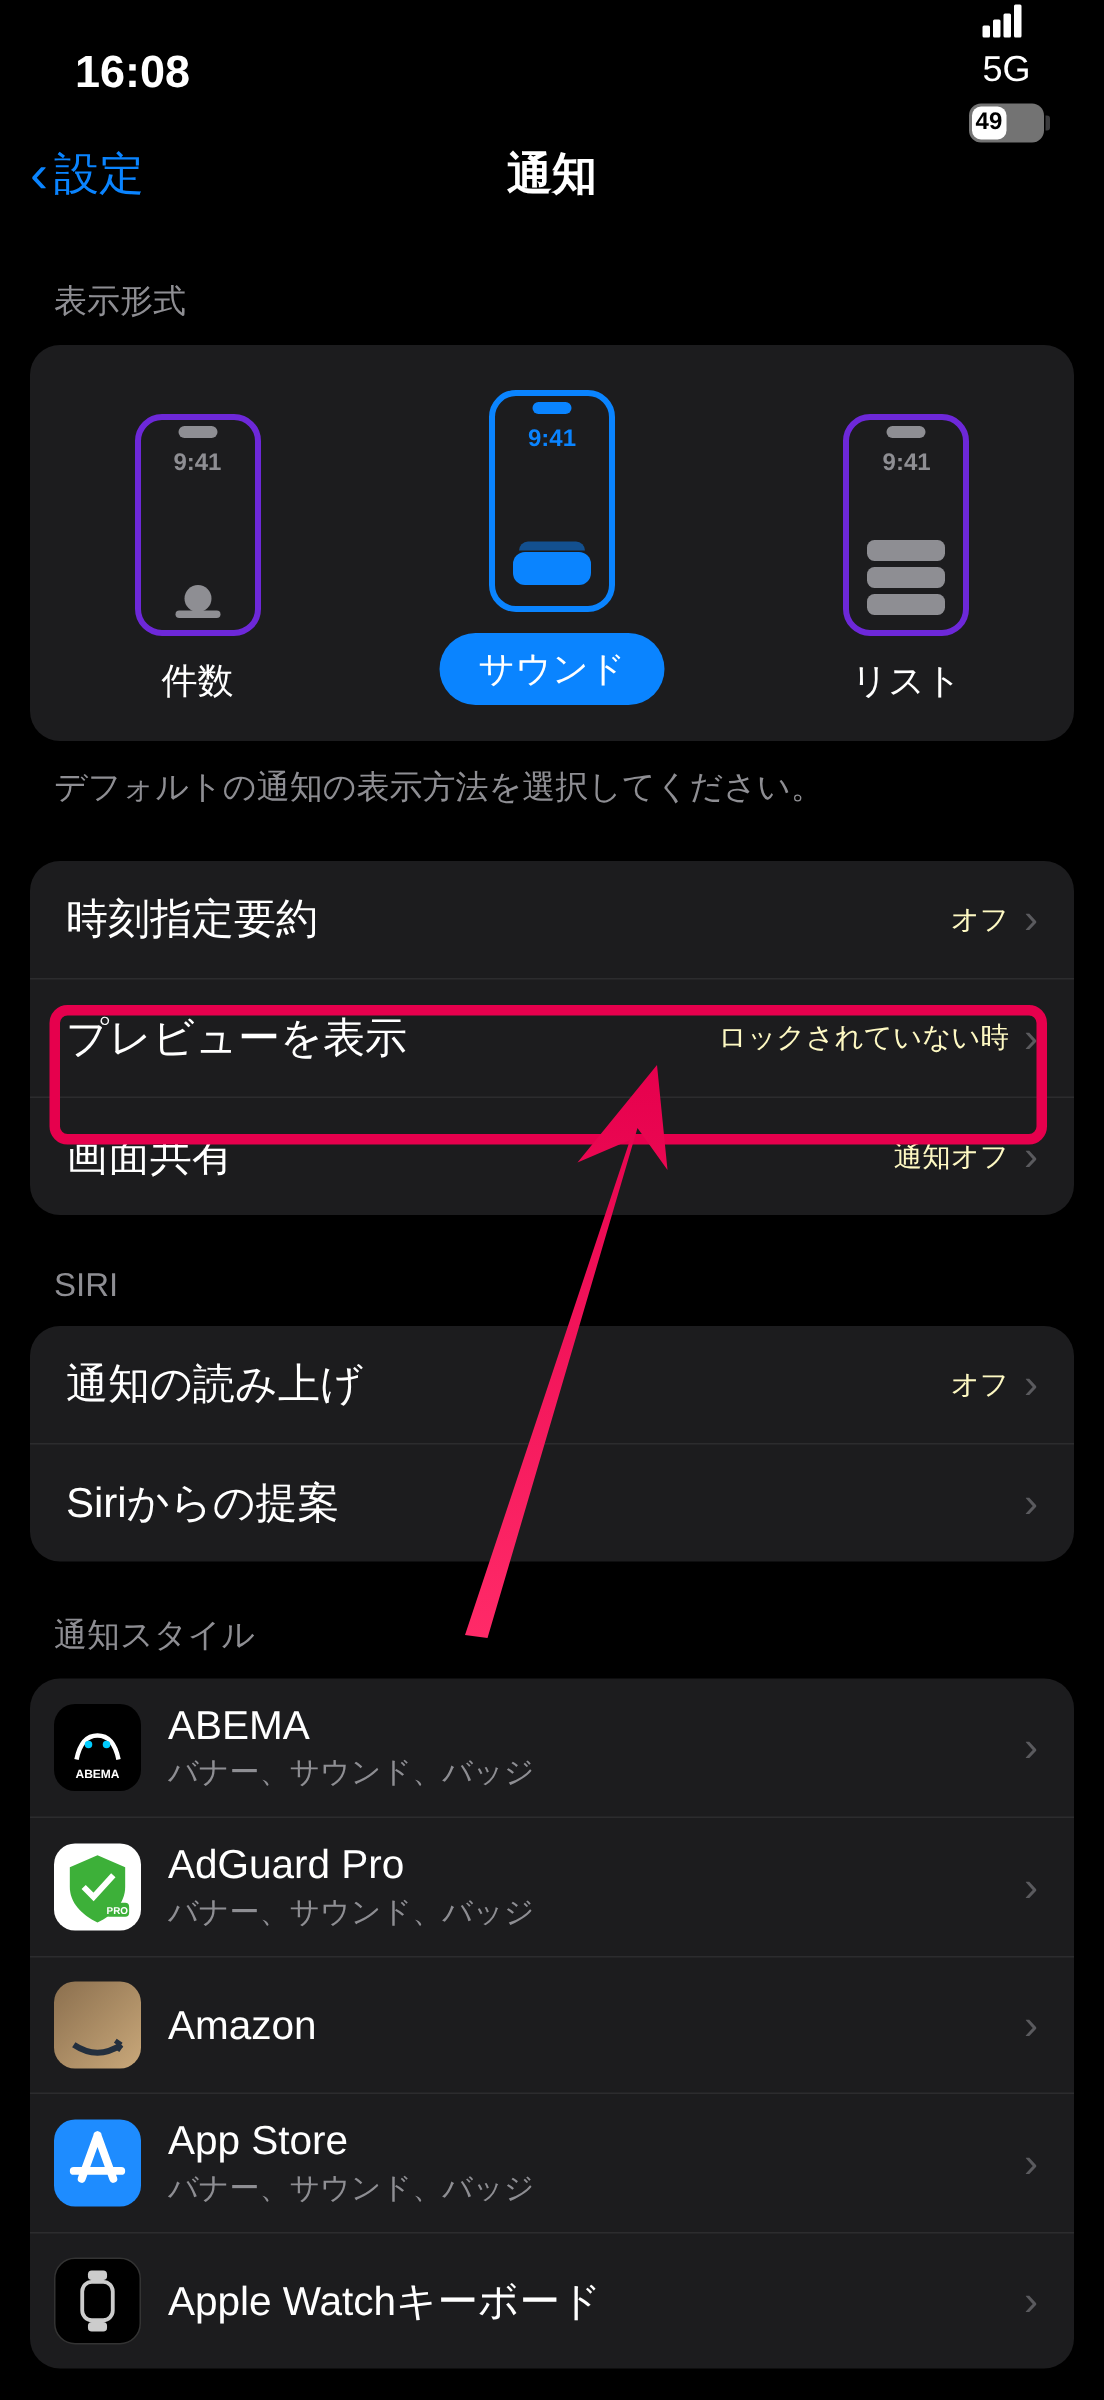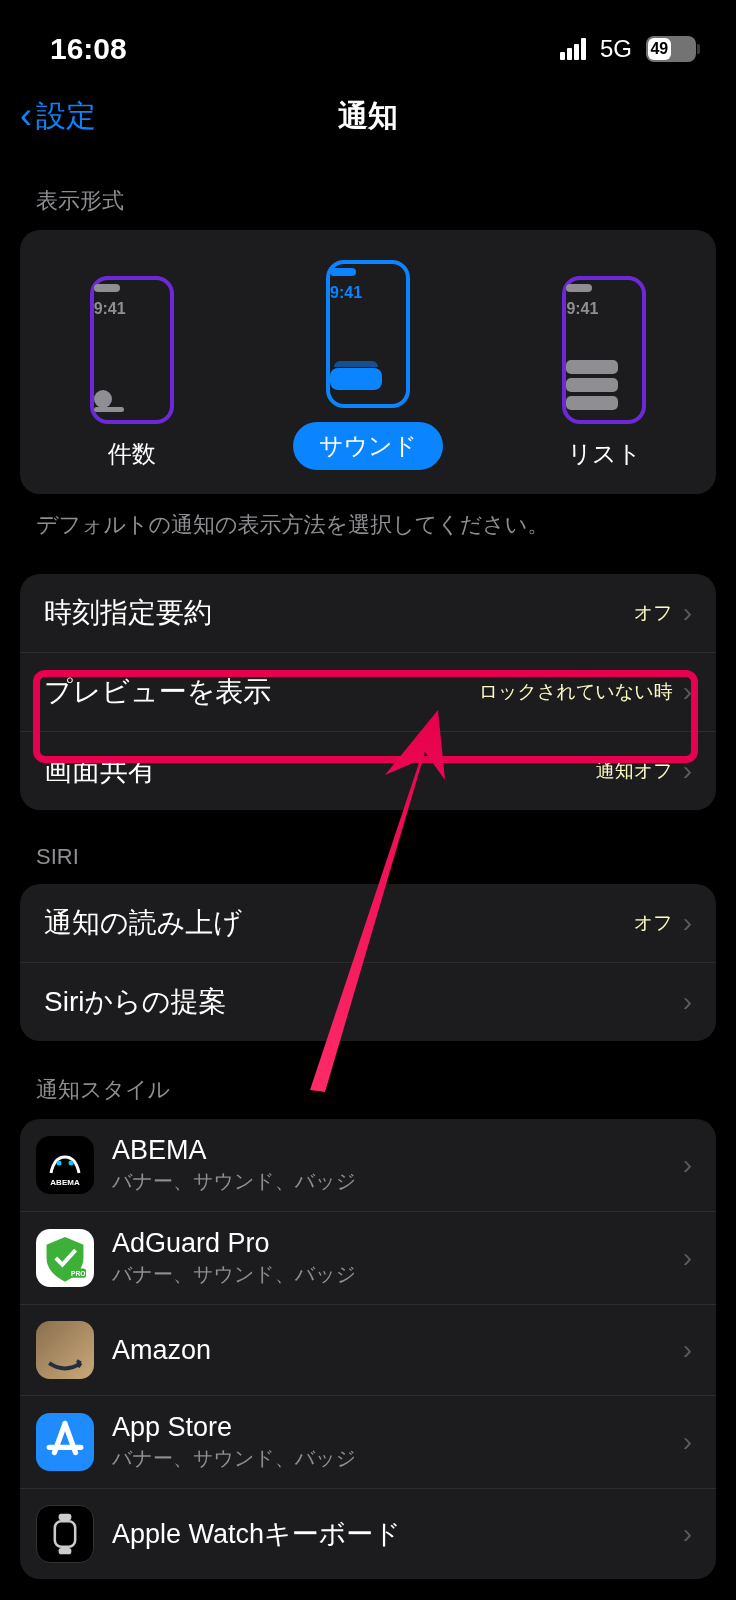--- a/index.html
+++ b/index.html
@@ -14,21 +14,21 @@
   }
   
   .status-bar {
     display: flex;
     justify-content: space-between;
     align-items: center;
     padding: 18px 40px 0 50px;
     height: 80px;
   }
   .status-time { font-size: 30px; font-weight: 600; }
-  .status-right { display: flex; align-items: center; gap: 8px; }
+  .status-right { display: flex; align-items: center; gap: 8px; flex-direction: column; }
   .signal-bars { display: flex; align-items: flex-end; gap: 2px; height: 22px; }
   .signal-bars span { width: 5px; background: #fff; border-radius: 1px; }
   .sb1{height:8px}.sb2{height:12px}.sb3{height:16px}.sb4{height:22px}
   .net { font-size: 24px; font-weight: 500; margin-left: 6px;}
   .battery {
     width: 50px; height: 26px; border-radius: 8px;
     background: #737373; position: relative; display: flex; align-items: center;
     justify-content: flex-start; padding: 2px; margin-left: 6px;
   }
   .battery::after { content:""; position:absolute; right:-4px; top:8px; width:3px; height:10px; background:#3a3a3c; border-radius: 0 2px 2px 0;}
@@ -61,21 +61,21 @@
   }
 
   
   .display-style-row {
     display:flex; justify-content: space-around; align-items:flex-end;
     padding: 30px 10px 24px;
   }
   .ds-col { display:flex; flex-direction:column; align-items:center; gap:14px;}
   .phone {
     width: 84px; height: 148px; border: 4px solid #6d28d9; border-radius: 18px;
-    position:relative; display:flex; flex-direction:column; align-items:flex-start;
+    position:relative; display:flex; flex-direction:column; align-items:center;
   }
   .phone.selected { border-color:#0a84ff;}
   .phone .notch { width: 26px; height: 8px; background:#8e8e93; border-radius: 5px; margin-top:4px;}
   .phone.selected .notch{background:#0a84ff;}
   .phone-time{ font-size:16px; font-weight:600; color:#8e8e93; margin-top:8px;}
   .phone.selected .phone-time{color:#0a84ff;}
   .count-dot{ width:18px;height:18px;border-radius:50%;background:#8e8e93; position:absolute; bottom:12px;}
   .home-bar{width:30px;height:5px;background:#8e8e93;border-radius:3px;position:absolute;bottom:8px;}
   .stack-notif{ position:absolute; bottom:14px; width:52px; height:22px; background:#0a84ff; border-radius:8px;}
   .stack-notif::before{content:"";position:absolute;width:44px;height:6px;background:rgba(10,132,255,.5);border-radius:6px 6px 0 0;top:-7px;left:4px;}

